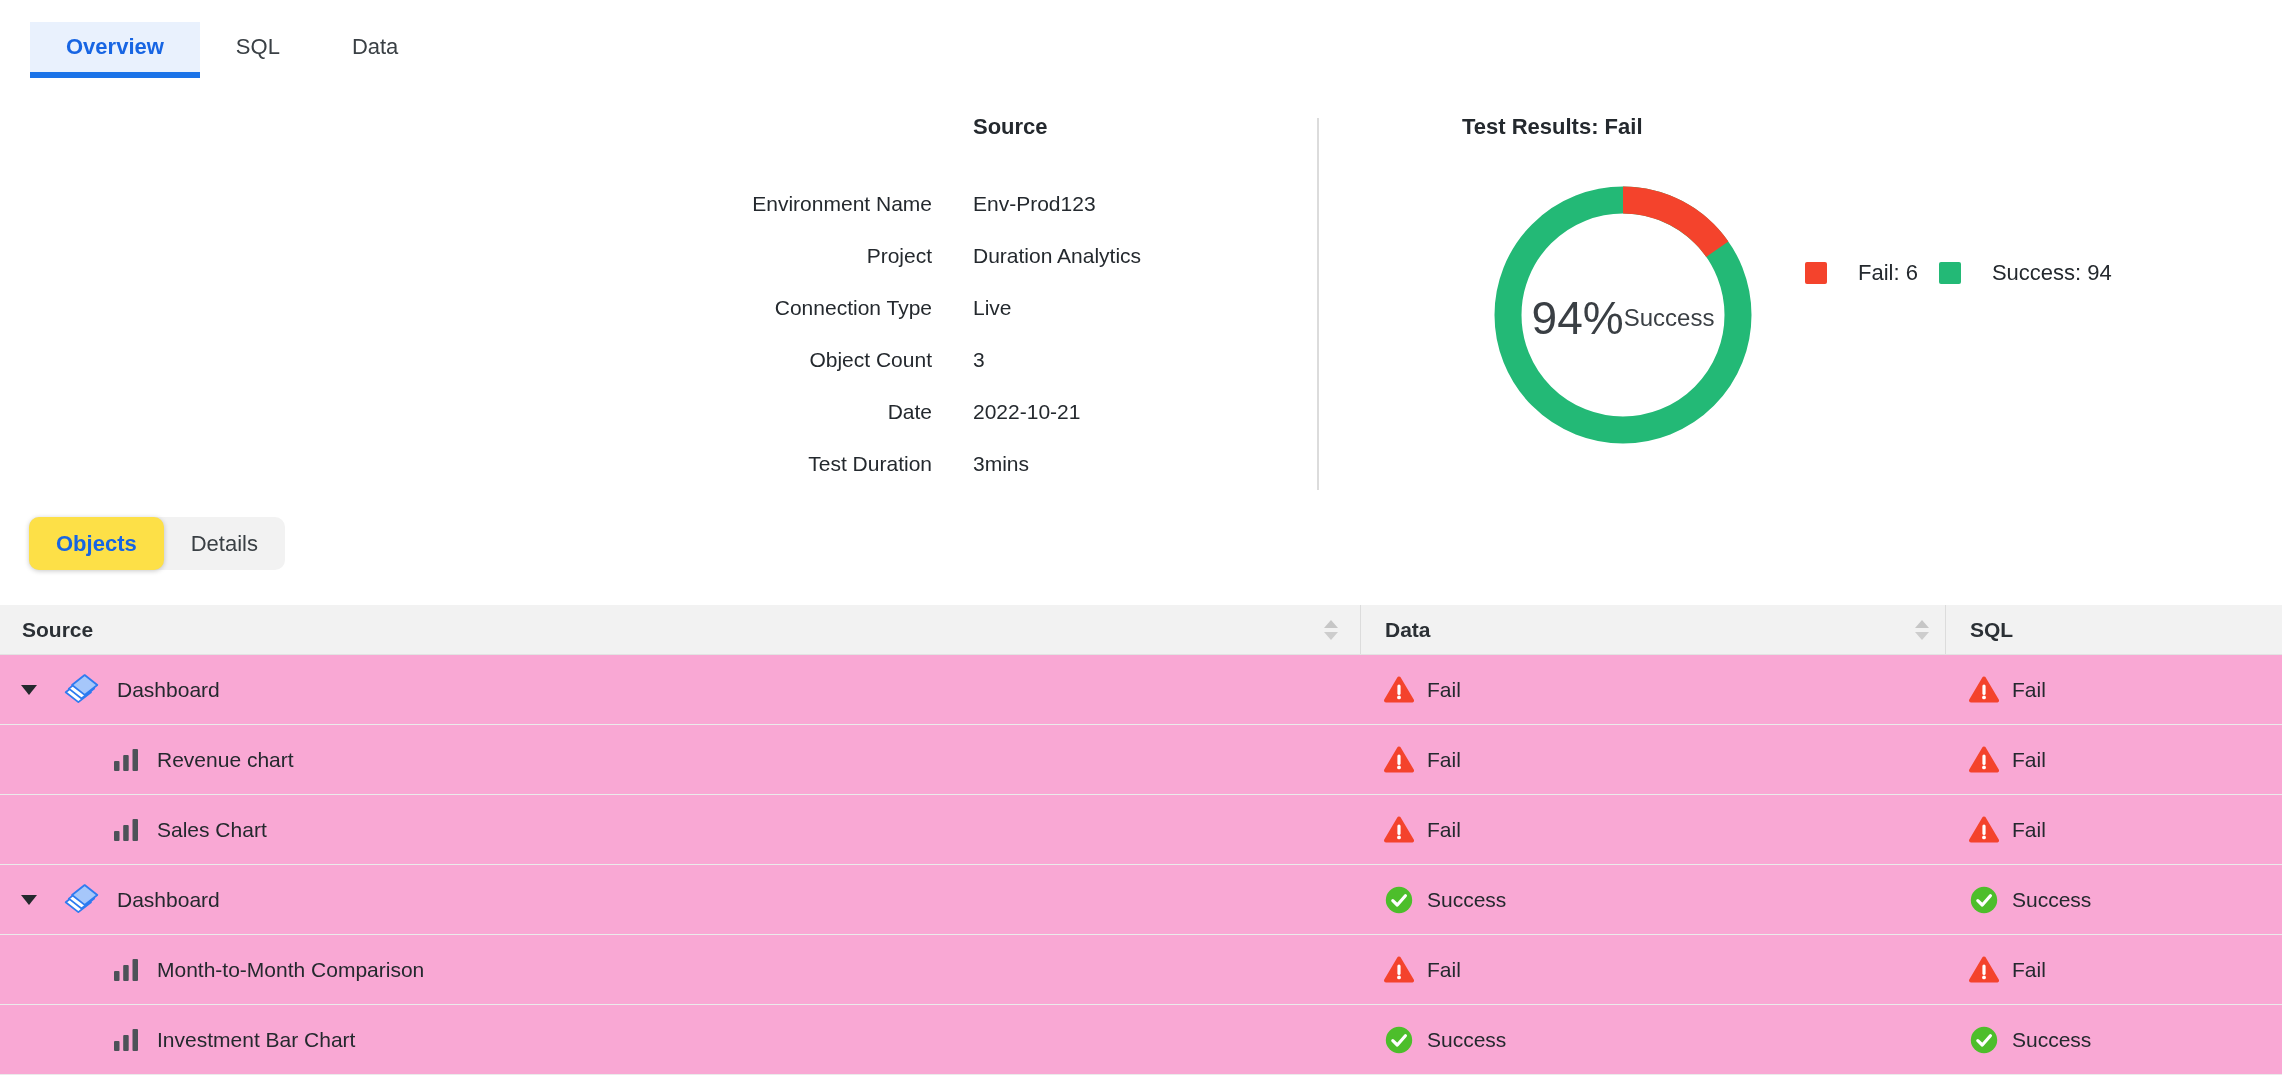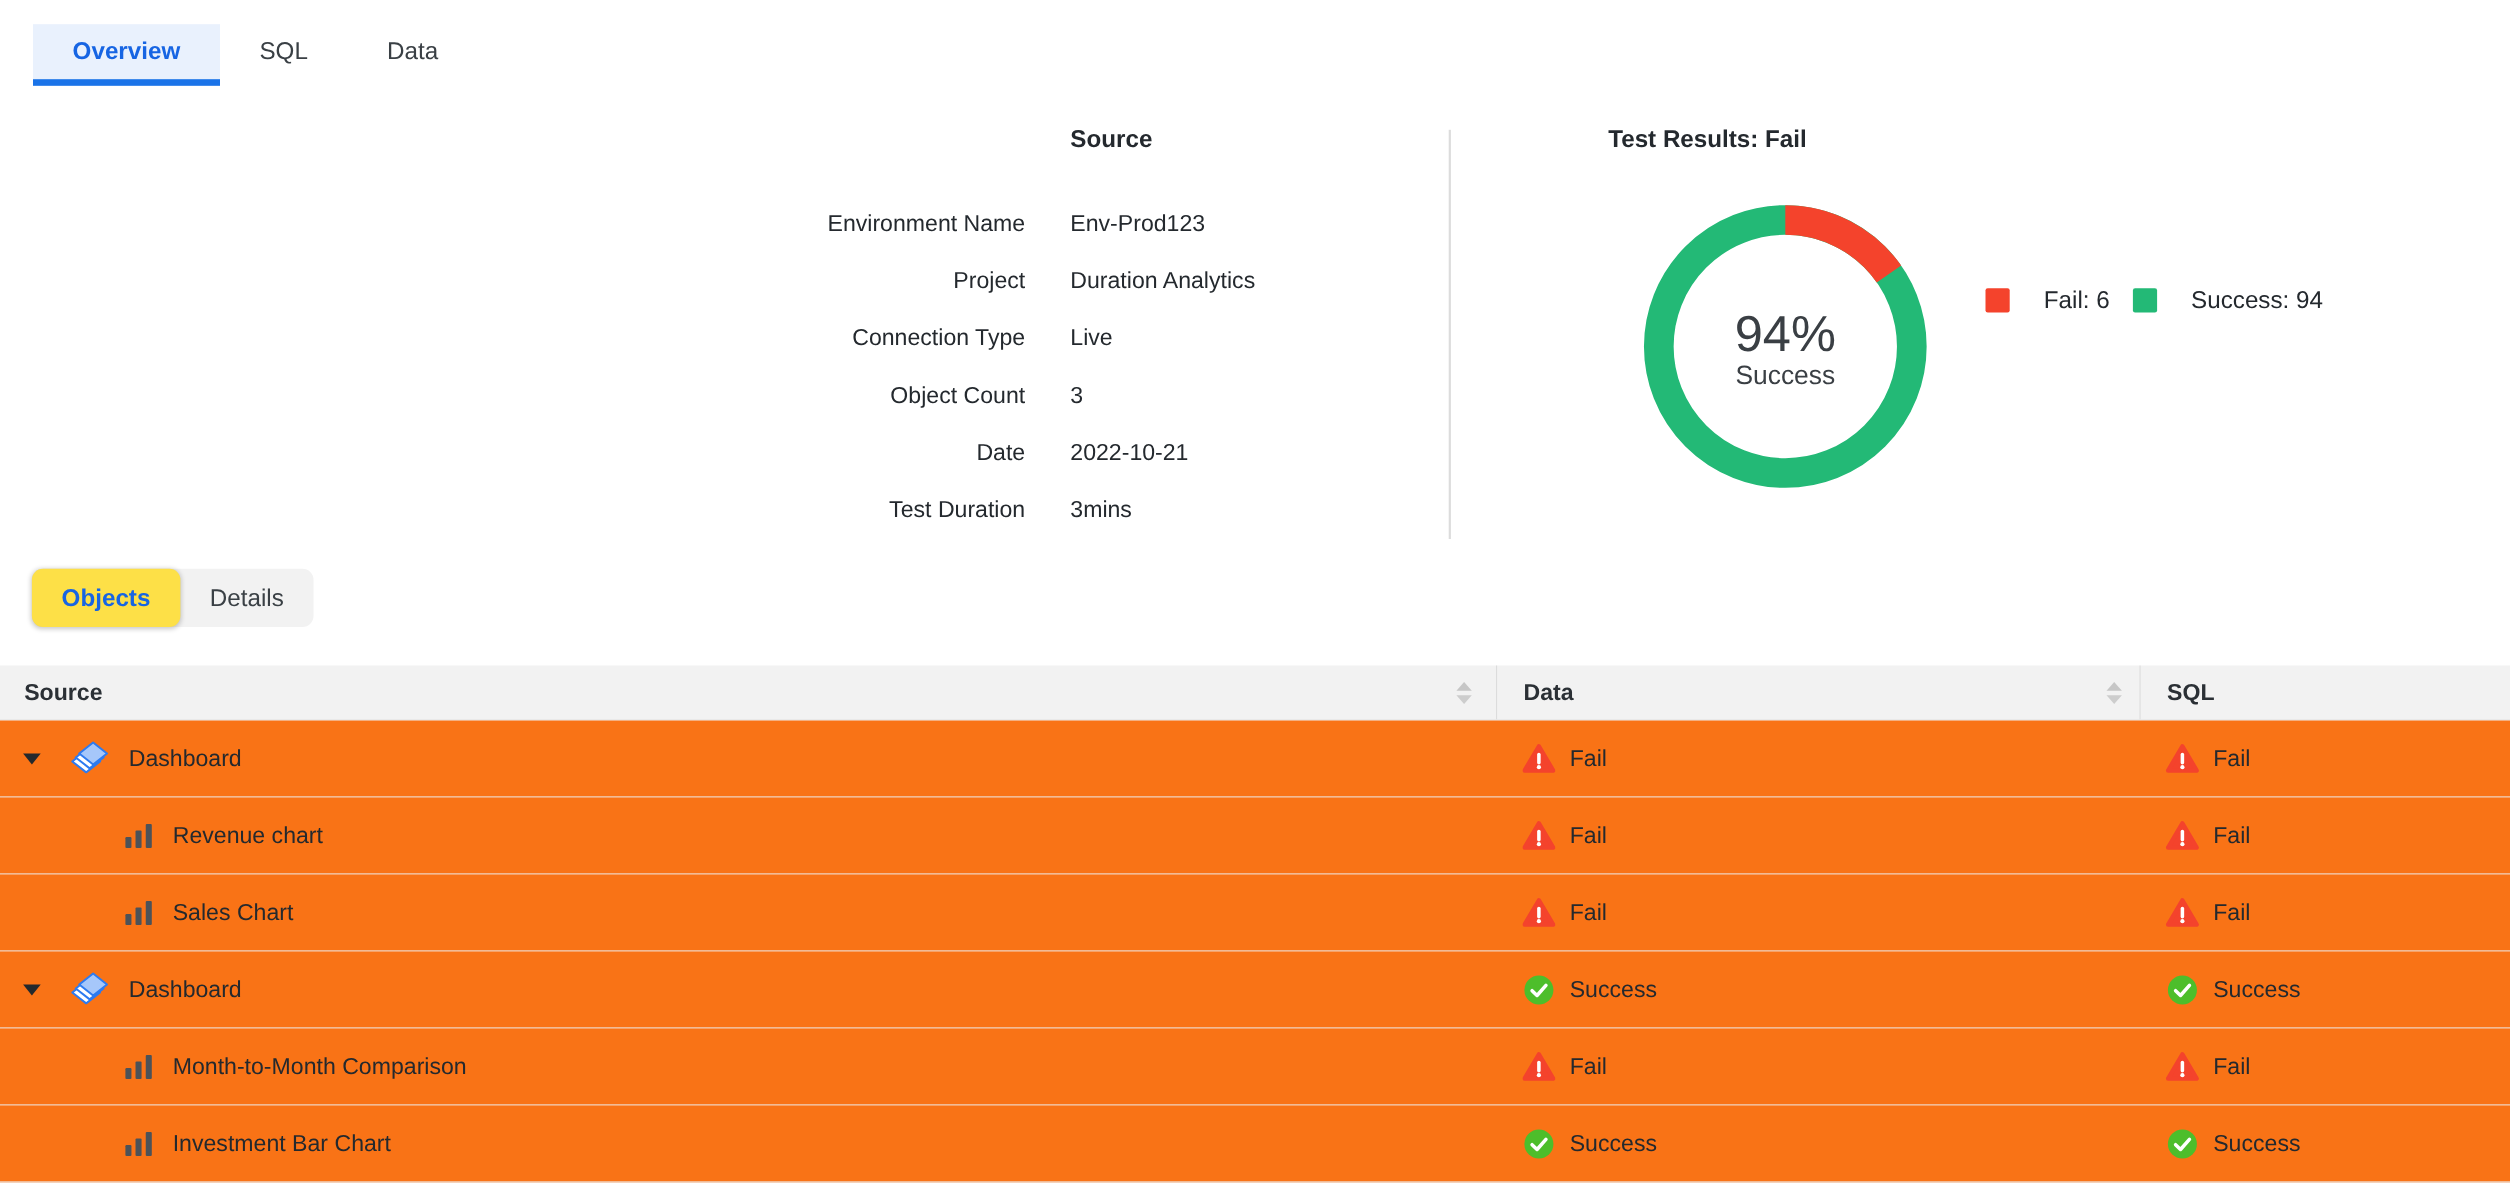--- a/index.html
+++ b/index.html
@@ -44,21 +44,21 @@
     display:grid;grid-template-columns:292px auto;column-gap:41px;
   }
   .source-grid .cell{height:52px;display:flex;align-items:center;font-size:21px;color:var(--text-dark);}
   .source-grid .lbl{justify-content:flex-end;text-align:right;}
   .v-divider{position:absolute;left:1317px;top:118px;width:2px;height:372px;background:var(--border-mid);}
 
   .results-heading{position:absolute;left:1462px;top:114px;font-size:22px;font-weight:700;color:var(--text-dark);}
   .donut{position:absolute;left:1492px;top:184px;width:262px;height:262px;}
   .donut svg{position:absolute;inset:0;}
   .donut-center{
-    position:absolute;inset:0;display:flex;flex-direction:column;
+    position:absolute;inset:0;display:flex;flex-direction:row;
     align-items:center;justify-content:center;padding-top:6px;
   }
   .donut-pct{font-size:46px;color:#3A3F44;line-height:1.05;}
   .donut-sub{font-size:24px;color:#3A3F44;line-height:1.2;}
 
   .legend{position:absolute;left:1805px;top:260px;display:flex;flex-direction:row;gap:21px;}
   .legend-item{display:flex;align-items:center;gap:31px;font-size:22px;color:var(--text-dark);}
   .legend-swatch{width:22px;height:22px;border-radius:2px;flex:0 0 auto;}
 
   
@@ -84,21 +84,21 @@
     color:#2B3035;position:relative;
   }
   .th.col-source{padding-left:22px;}
   .th.col-status{padding-left:24px;border-left:1px solid var(--border-mid);}
   .sort{position:absolute;top:50%;transform:translateY(-50%);display:flex;flex-direction:column;gap:4px;cursor:pointer;}
   .sort-right-22{right:22px;}
   .sort-right-16{right:16px;}
   .sort .up{width:0;height:0;border-left:7px solid transparent;border-right:7px solid transparent;border-bottom:8px solid #C6C6C6;}
   .sort .down{width:0;height:0;border-left:7px solid transparent;border-right:7px solid transparent;border-top:8px solid #CDCDCD;}
 
-  .tr{height:70px;border-bottom:1px solid var(--border-light);background:#f97316;cursor:default;}
+  .tr{height:70px;border-bottom:1px solid var(--border-light);background:#f9a8d4;cursor:default;}
   .td{display:flex;align-items:center;font-size:21px;color:var(--text-dark);}
   .td.name.level0{padding-left:21px;}
   .td.name.level1{padding-left:112px;}
   .caret{
     width:0;height:0;border-left:8px solid transparent;border-right:8px solid transparent;
     border-top:10px solid #24292D;margin-right:26px;cursor:pointer;flex:0 0 auto;
   }
   .row-icon{margin-right:17px;flex:0 0 auto;display:flex;align-items:center;}
   .td.status{padding-left:24px;}
   .status-icon{margin-right:13px;flex:0 0 auto;display:flex;align-items:center;}

